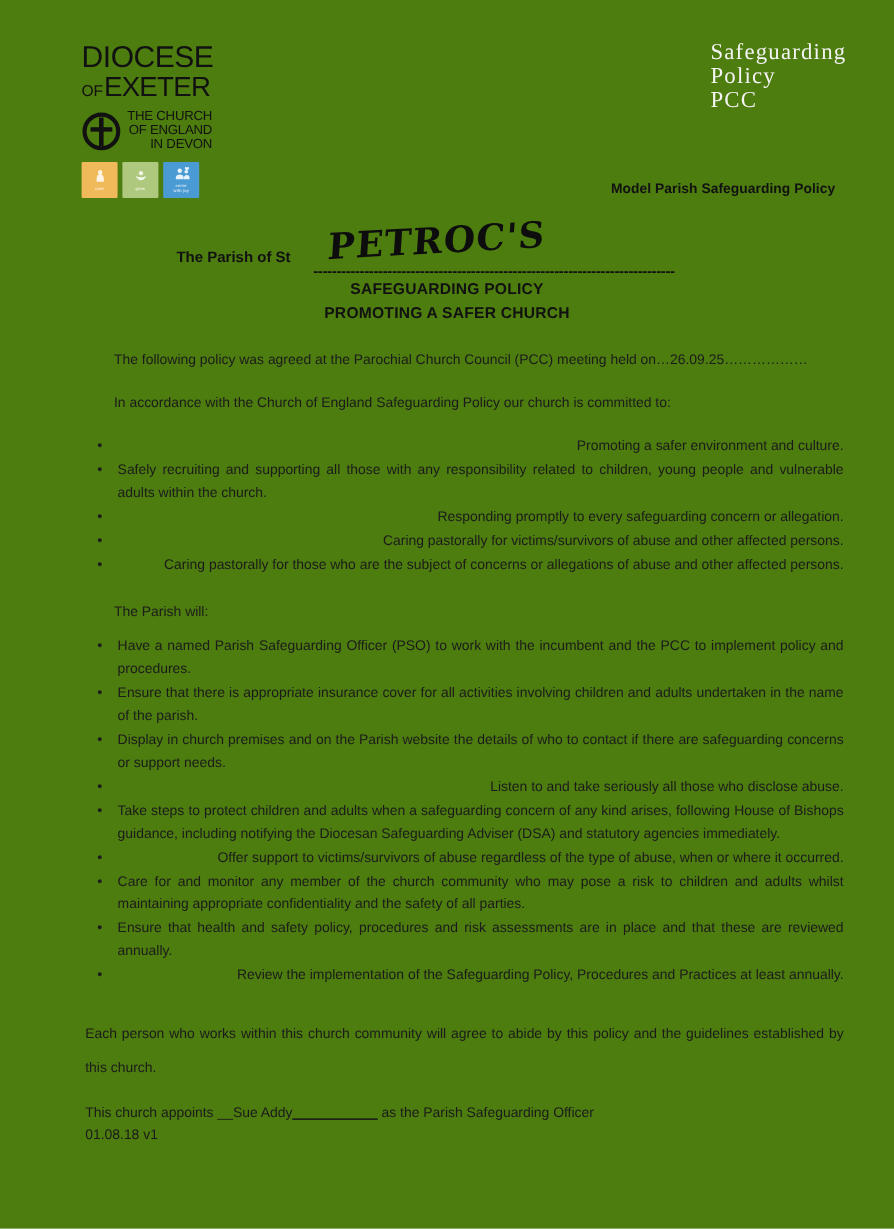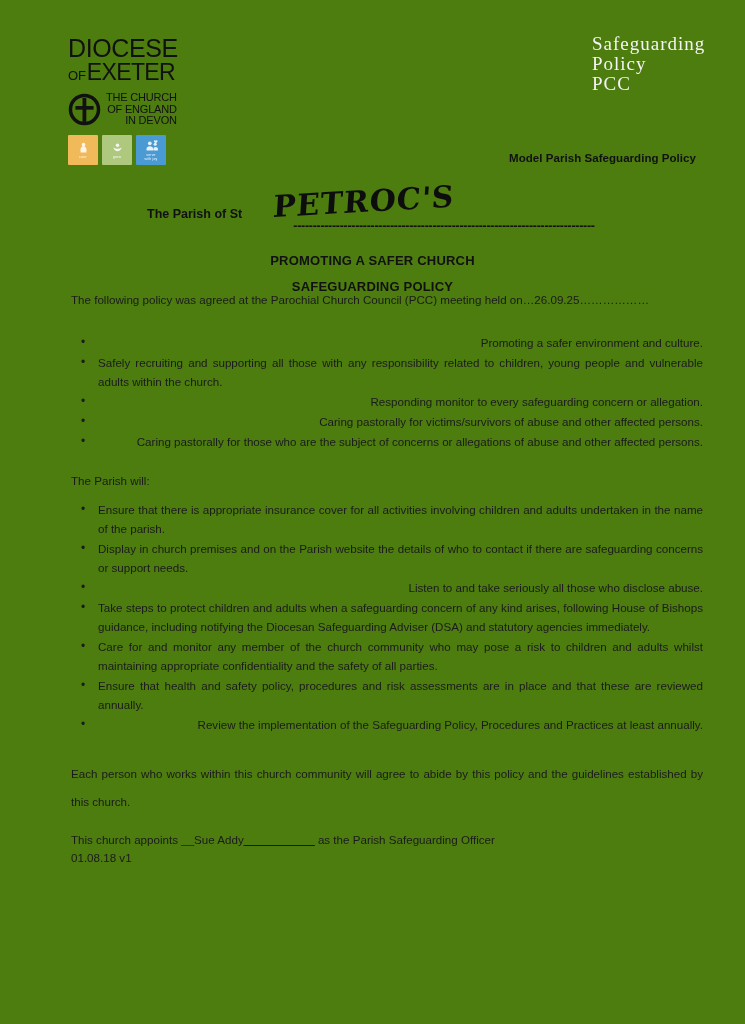--- a/index.html
+++ b/index.html
@@ -128,21 +128,20 @@
     color: #111;
   }
 
   
   .parish-line {
     position: absolute;
     left: 147px;
     top: 205px;
     width: 480px;
     height: 26px;
-    text-align: center;
   }
   .parish-label {
     position: absolute;
     left: 0;
     top: 2px;
     font-size: 12.5px;
     font-weight: bold;
     color: #111;
     white-space: nowrap;
   }
@@ -175,38 +174,38 @@
   .doc-title {
     position: absolute;
     left: 0;
     right: 0;
     text-align: center;
     font-size: 13px;
     font-weight: bold;
     letter-spacing: 0.2px;
     color: #111;
   }
-  .doc-title.l1 { top: 233px; margin-top: 46px; }
+  .doc-title.l1 { top: 233px; }
   .doc-title.l2 { top: 253px; }
 
   
   .body-wrap {
     position: absolute;
     left: 71px;
     top: 290px;
     width: 632px;
     font-size: 11.6px;
     line-height: 19px;
     color: #1b1b1b;
   }
   p.para {
     margin: 0 0 10px 0;
     text-align: justify;
   }
-  p.para.nojust { text-align: left; }
+  p.para.nojust { text-align: left; margin-left: 24px; }
 
   ul.bullets {
     list-style: none;
     margin: 0 0 6px 0;
     padding: 0;
   }
   ul.bullets li {
     position: relative;
     padding-left: 27px;
     margin-bottom: 1px;
@@ -310,40 +309,43 @@
 
   <div class="doc-title l1">SAFEGUARDING POLICY</div>
   <div class="doc-title l2">PROMOTING A SAFER CHURCH</div>
 
   <div class="body-wrap">
 
     <p class="para nojust">The following policy was agreed at the Parochial Church Council (PCC) meeting held on…26.09.25………………</p>
 
     <div class="section-gap-sm"></div>
 
+    <p class="para nojust">In accordance with the Church of England Safeguarding Policy our church is committed to:</p>
 
     <div class="section-gap-sm"></div>
 
     <ul class="bullets">
       <li class="left">Promoting a safer environment and culture.</li>
       <li>Safely recruiting and supporting all those with any responsibility related to children, young people and vulnerable adults within the church.</li>
-      <li class="left">Responding monitor to every safeguarding concern or allegation.</li>
+      <li class="left">Responding promptly to every safeguarding concern or allegation.</li>
       <li class="left">Caring pastorally for victims/survivors of abuse and other affected persons.</li>
       <li class="left">Caring pastorally for those who are the subject of concerns or allegations of abuse and other affected persons.</li>
     </ul>
 
     <div class="section-gap-md"></div>
 
     <p class="para nojust">The Parish will:</p>
 
     <ul class="bullets">
+      <li>Have a named Parish Safeguarding Officer (PSO) to work with the incumbent and the PCC to implement policy and procedures.</li>
       <li>Ensure that there is appropriate insurance cover for all activities involving children and adults undertaken in the name of the parish.</li>
       <li>Display in church premises and on the Parish website the details of who to contact if there are safeguarding concerns or support needs.</li>
       <li class="left">Listen to and take seriously all those who disclose abuse.</li>
       <li>Take steps to protect children and adults when a safeguarding concern of any kind arises, following House of Bishops guidance, including notifying the Diocesan Safeguarding Adviser (DSA) and statutory agencies immediately.</li>
+      <li class="left">Offer support to victims/survivors of abuse regardless of the type of abuse, when or where it occurred.</li>
       <li>Care for and monitor any member of the church community who may pose a risk to children and adults whilst maintaining appropriate confidentiality and the safety of all parties.</li>
       <li>Ensure that health and safety policy, procedures and risk assessments are in place and that these are reviewed annually.</li>
       <li class="left">Review the implementation of the Safeguarding Policy, Procedures and Practices at least annually.</li>
     </ul>
 
     <div class="section-gap-lg"></div>
 
     <p class="closing">Each person who works within this church community will agree to abide by this policy and the guidelines established by this church.</p>
 
     <div class="section-gap-md"></div>

